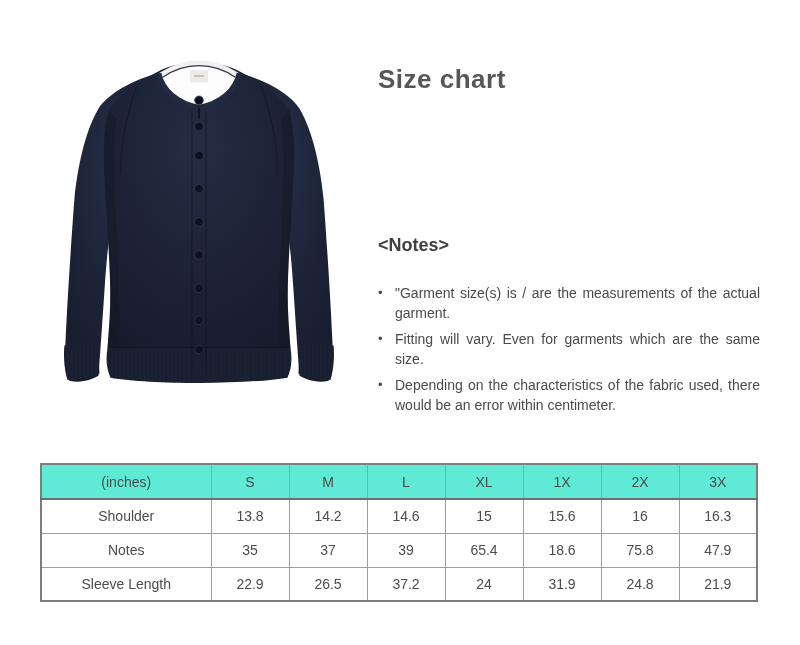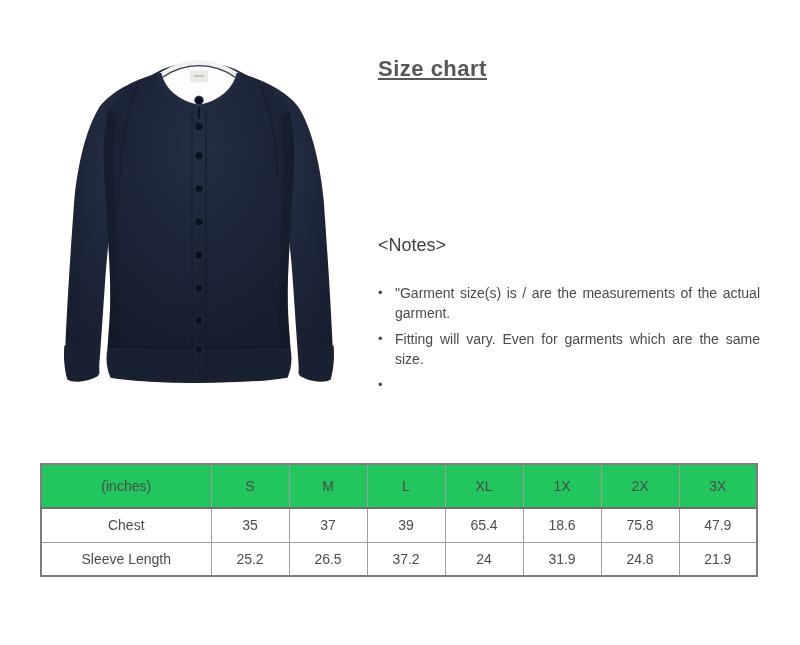--- a/index.html
+++ b/index.html
@@ -10,28 +10,27 @@
     overflow: hidden;
     position: relative;
   }
   .abs { position: absolute; }
 
   
   .product-image { left: 40px; top: 26px; width: 322px; height: 432px; }
 
   
   .page-title {
-    left: 378px; top: 56px;
-    font-size: 22px; font-weight: bold; color: #575757;
+    left: 378px; top: 64px;
+    font-size: 26px; font-weight: bold; color: #575757;
     letter-spacing: 0.5px;
-    text-decoration: underline;
   }
   .notes-heading {
     left: 378px; top: 235px;
-    font-size: 18px; font-weight: normal; color: #3f3f3f;
+    font-size: 18px; font-weight: bold; color: #3f3f3f;
   }
   .notes-list { left: 378px; top: 283px; width: 382px; }
   .note-item {
     position: relative;
     padding-left: 17px;
     margin-bottom: 6px;
     font-size: 14px; line-height: 20px; color: #4a4a4a;
     text-align: justify;
   }
   .bullet {
@@ -52,23 +51,23 @@
   table.size-table th, table.size-table td {
     border: 1px solid #9e9e9e;
     text-align: center;
     vertical-align: middle;
     font-size: 14px;
     color: #4c4c4c;
     font-weight: normal;
     height: 34px;
   }
   table.size-table thead th {
-    background: #22c55e;
+    background: #5eead4;
     border-bottom: 2px solid #6e6e6e;
-    height: 44px;
+    height: 35px;
   }
 </style>
 </head>
 <body>
 
 <div class="abs product-image">
   <svg viewBox="0 0 320 430" width="322" height="432" aria-hidden="true">
     <defs>
       <radialGradient id="bodyG" cx="50%" cy="30%" r="80%">
         <stop offset="0%" stop-color="#252d44"></stop>
@@ -140,20 +139,21 @@
   <div class="note-item">
     <span class="bullet">•</span>
     <span>"Garment size(s) is / are the measurements of the actual garment.</span>
   </div>
   <div class="note-item">
     <span class="bullet">•</span>
     <span>Fitting will vary. Even for garments which are the same size.</span>
   </div>
   <div class="note-item">
     <span class="bullet">•</span>
+    <span>Depending on the characteristics of the fabric used, there would be an error within centimeter.</span>
   </div>
 </div>
 
 <div class="abs table-wrap">
   <table class="size-table">
     <colgroup>
       <col class="c0">
         <col class="cv">
         <col class="cv">
         <col class="cv">
@@ -169,32 +169,42 @@
         <th>M</th>
         <th>L</th>
         <th>XL</th>
         <th>1X</th>
         <th>2X</th>
         <th>3X</th>
       </tr>
     </thead>
     <tbody>
       <tr>
-        <td>Chest</td>
+        <td>Shoulder</td>
+        <td>13.8</td>
+        <td>14.2</td>
+        <td>14.6</td>
+        <td>15</td>
+        <td>15.6</td>
+        <td>16</td>
+        <td>16.3</td>
+      </tr>
+      <tr>
+        <td>Notes</td>
         <td>35</td>
         <td>37</td>
         <td>39</td>
         <td>65.4</td>
         <td>18.6</td>
         <td>75.8</td>
         <td>47.9</td>
       </tr>
       <tr>
         <td>Sleeve Length</td>
-        <td>25.2</td>
+        <td>22.9</td>
         <td>26.5</td>
         <td>37.2</td>
         <td>24</td>
         <td>31.9</td>
         <td>24.8</td>
         <td>21.9</td>
       </tr>
     </tbody>
   </table>
 </div>

